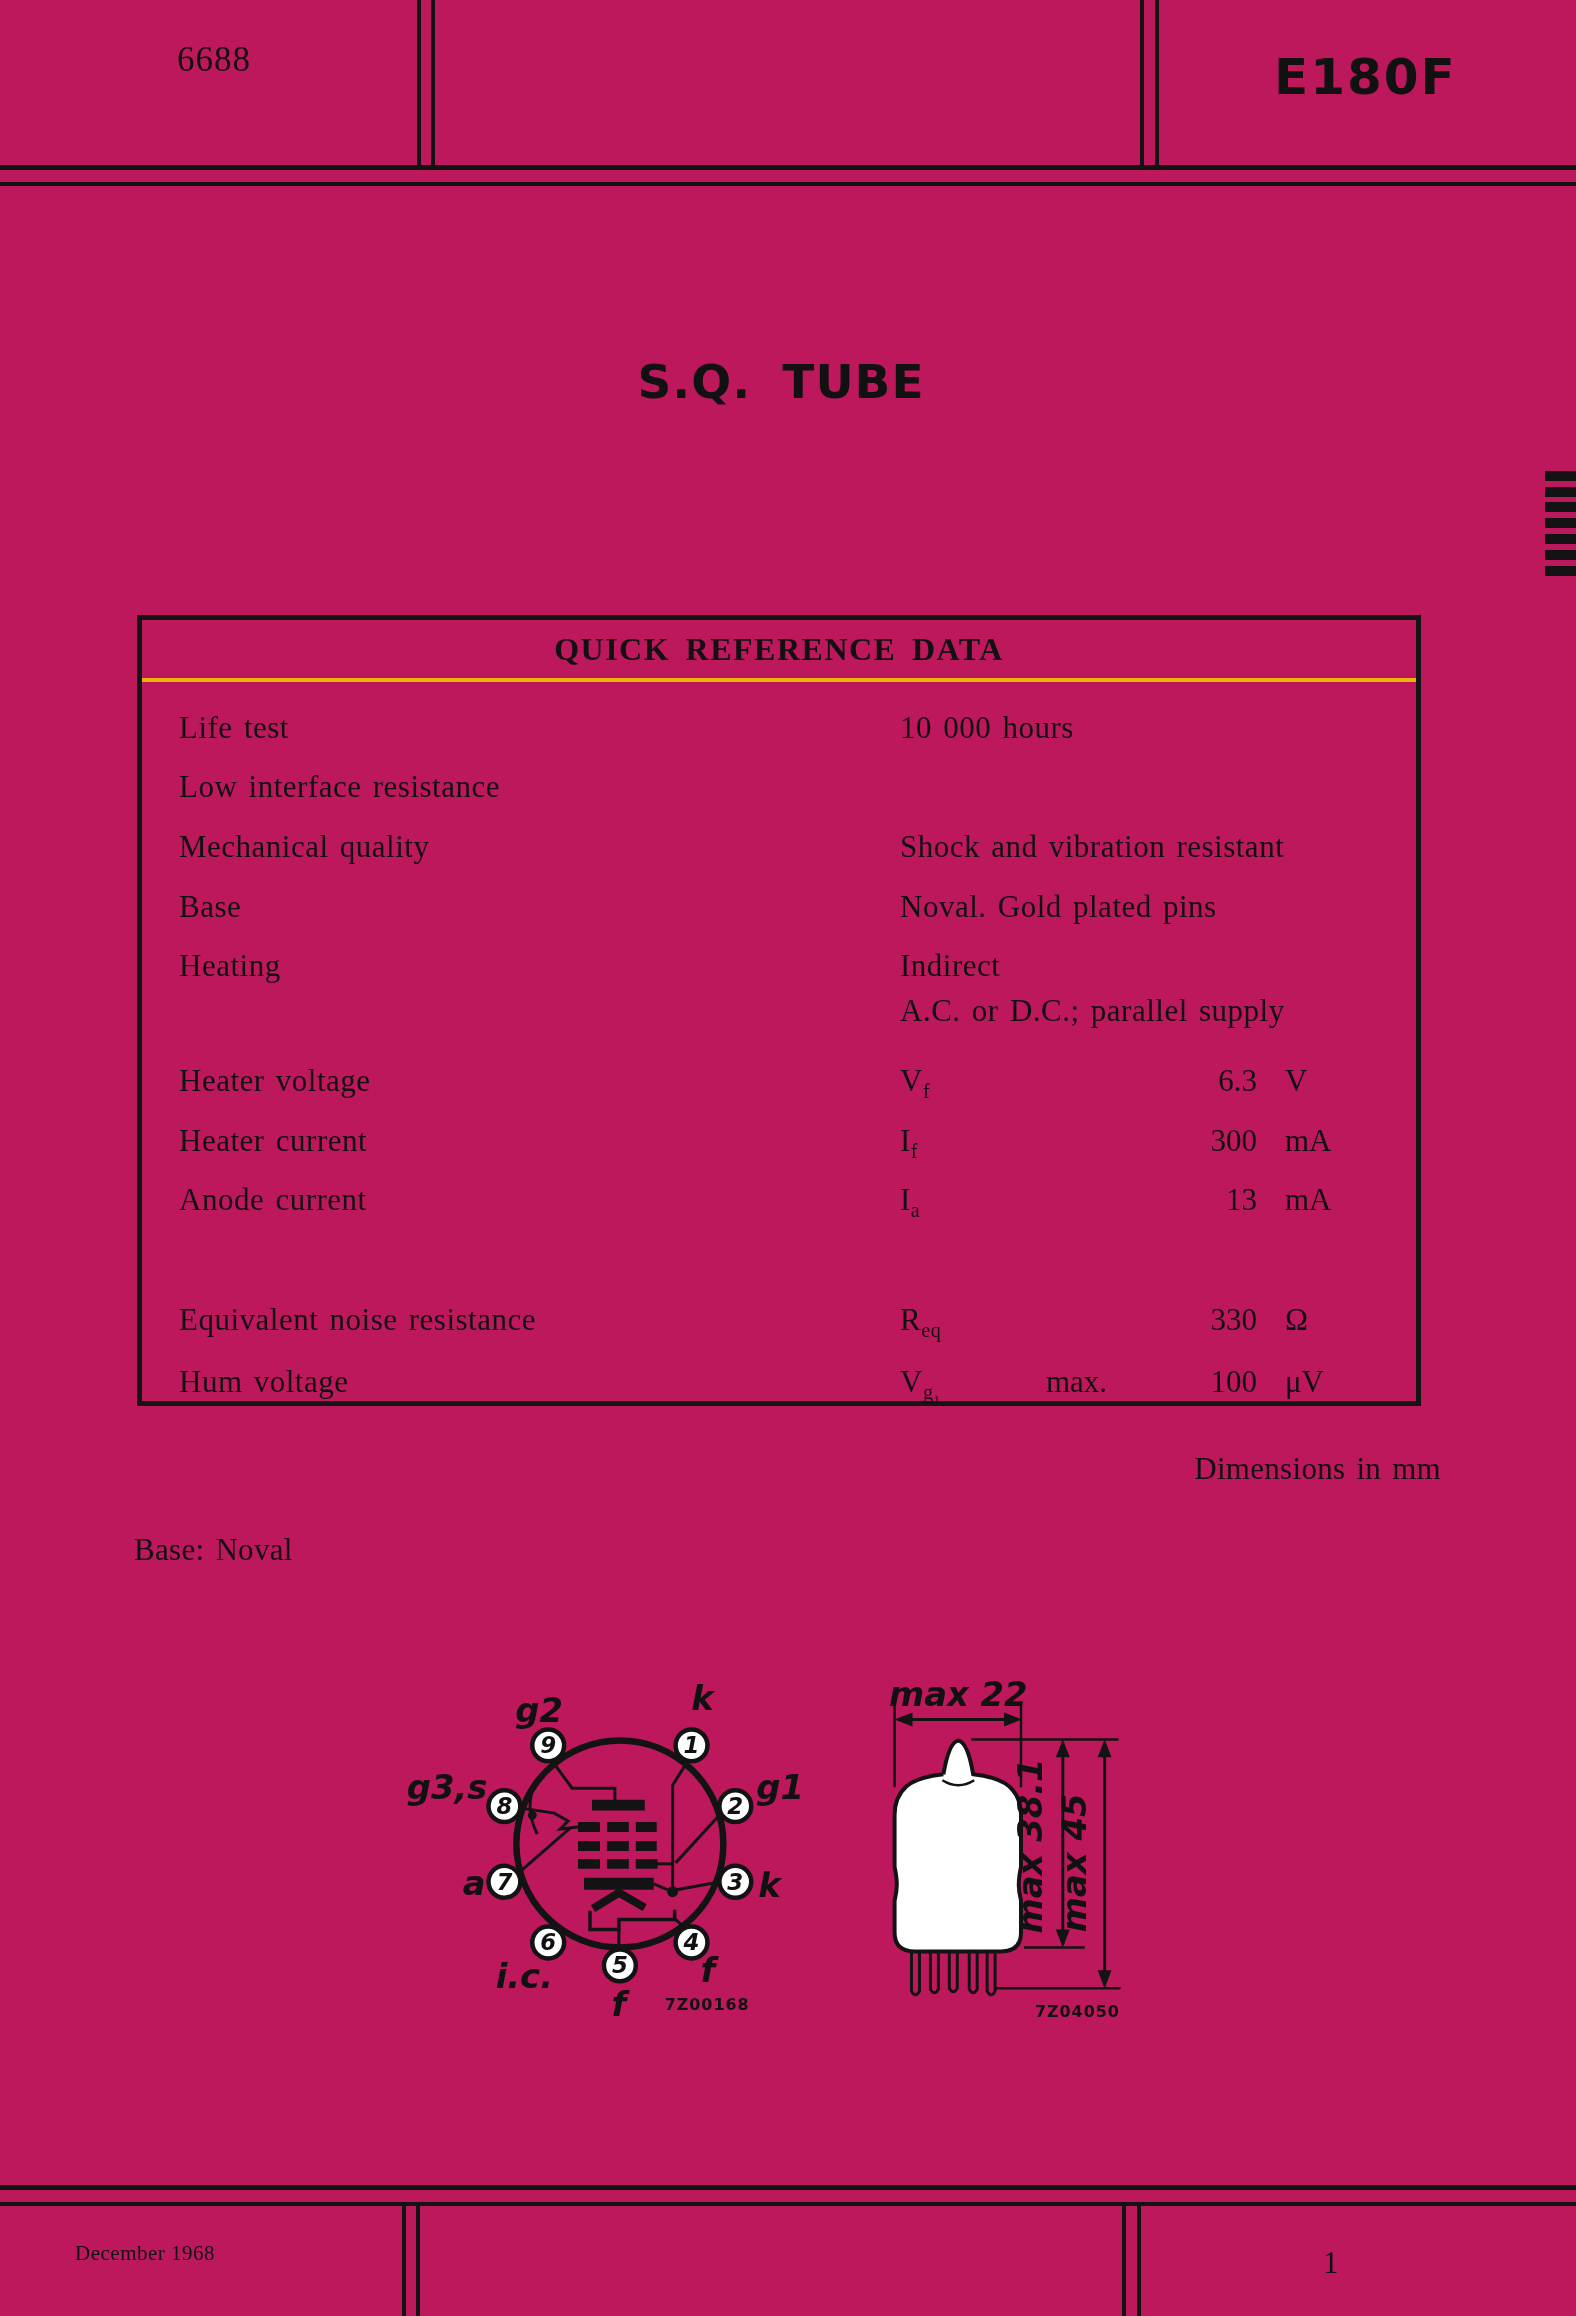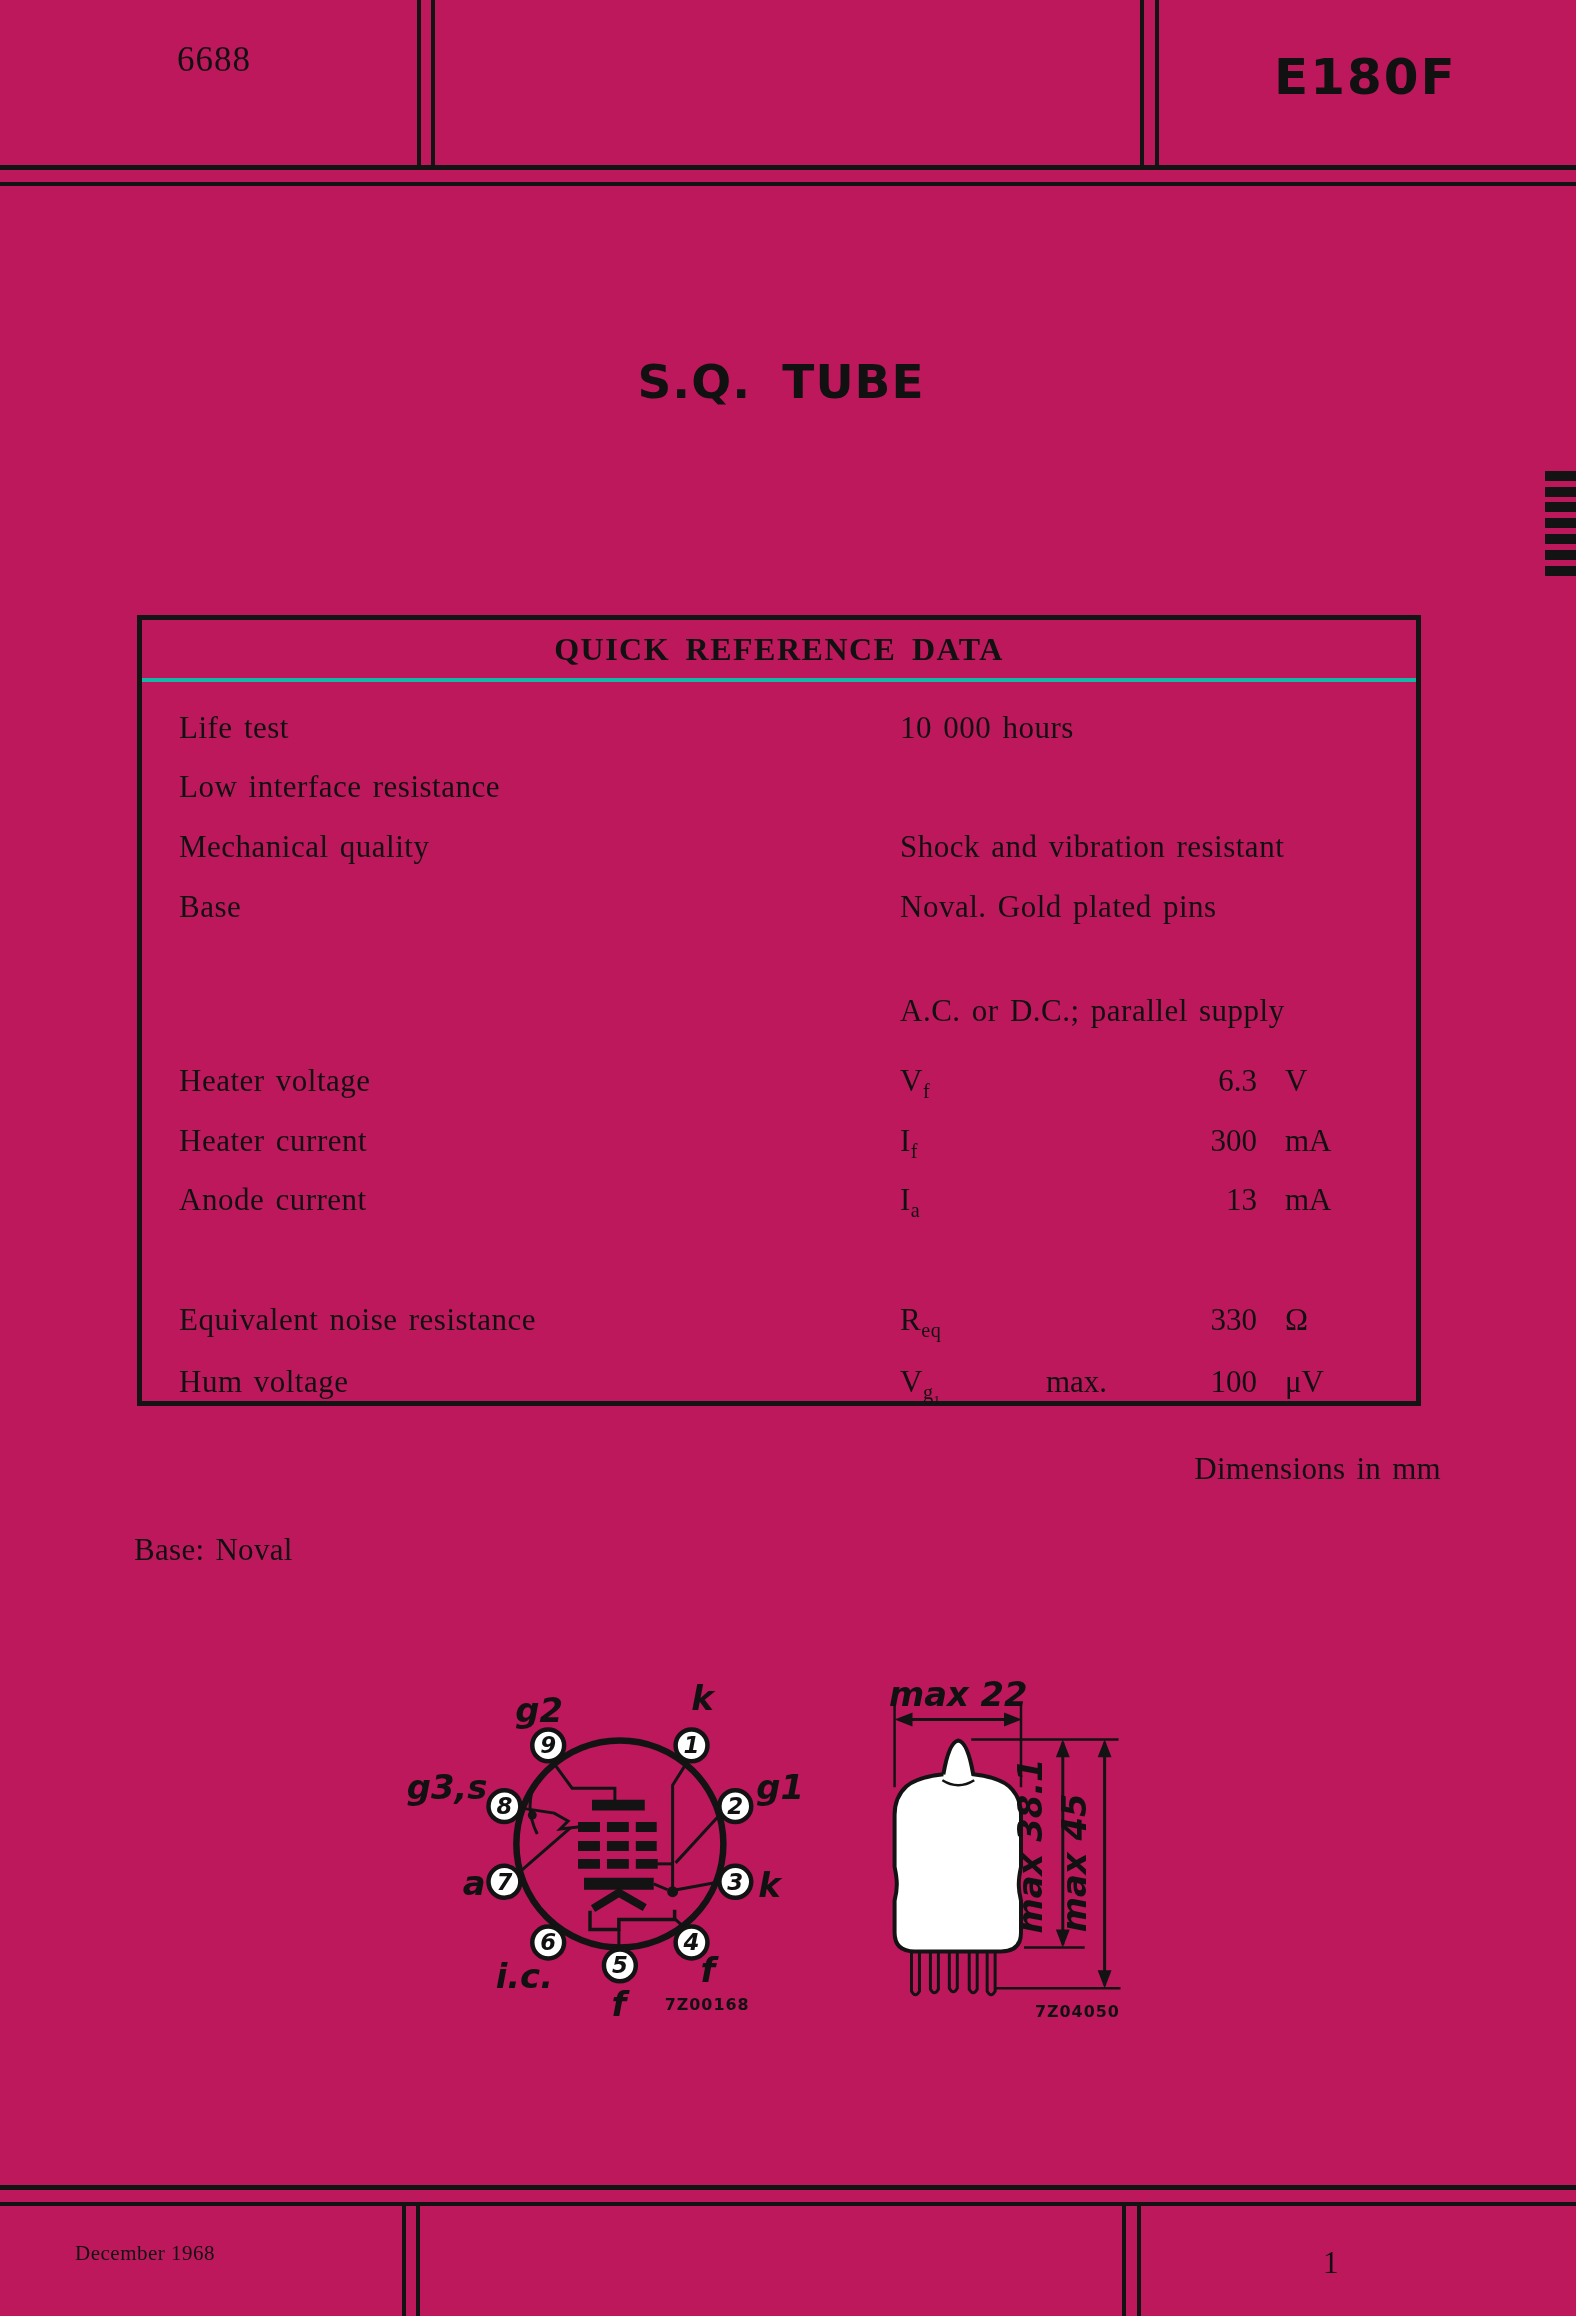--- a/index.html
+++ b/index.html
@@ -25,21 +25,21 @@
   }
   .thumb-bar { position:absolute; left:1545px; width:31px; height:10px; background:#131313; }
 
   
   .qrd {
     position:absolute; left:137px; top:615px; width:1284px; height:791px;
     border:5px solid #141414; box-sizing:border-box;
   }
   .qrd-head {
     position:absolute; left:0; right:0; top:0; height:58px; line-height:58px;
-    border-bottom:4px solid #14b8a6; text-align:center;
+    border-bottom:4px solid #eab308; text-align:center;
     font-weight:bold; font-size:32px; letter-spacing:1.5px; word-spacing:6px;
   }
   .qrd .row { position:absolute; left:0; right:0; height:46px; font-size:31px; white-space:nowrap;margin-top:15px; }
   .qrd .lbl  { position:absolute; left:37px;  letter-spacing:0.5px; word-spacing:3px; }
   .qrd .val  { position:absolute; left:758px; letter-spacing:0.5px; word-spacing:3px; }
   .qrd .qual { position:absolute; left:904px; }
   .qrd .num  { position:absolute; right:159px; text-align:right; }
   .qrd .unit { position:absolute; left:1143px; }
   .qrd sub { font-size:0.65em; line-height:0; }
 
@@ -89,20 +89,24 @@
       <span class="lbl">Low interface resistance</span>
       <span class="val"></span>
     </div>
     <div class="row" style="top:194px;">
       <span class="lbl">Mechanical quality</span>
       <span class="val">Shock and vibration resistant</span>
     </div>
     <div class="row" style="top:254px;">
       <span class="lbl">Base</span>
       <span class="val">Noval. Gold plated pins</span>
+    </div>
+    <div class="row" style="top:313px;">
+      <span class="lbl">Heating</span>
+      <span class="val">Indirect</span>
     </div>
     <div class="row" style="top:358px;">
       <span class="val">A.C. or D.C.; parallel supply</span>
     </div>
 
     <div class="row" style="top:428px;">
       <span class="lbl">Heater voltage</span>
       <span class="val"><span>V</span><sub><span>f</span></sub></span>
       <span class="num">6.3</span>
       <span class="unit">V</span>

